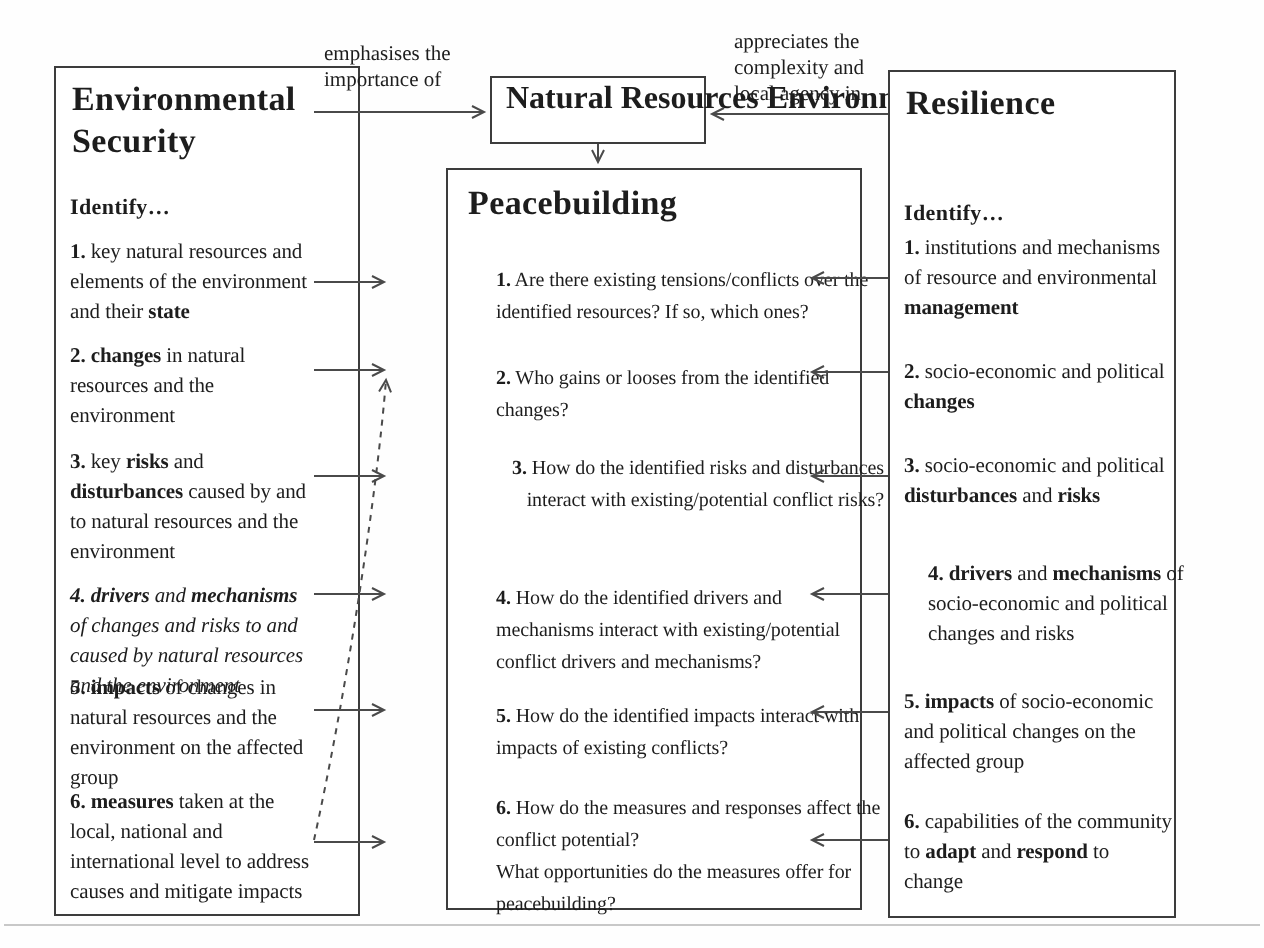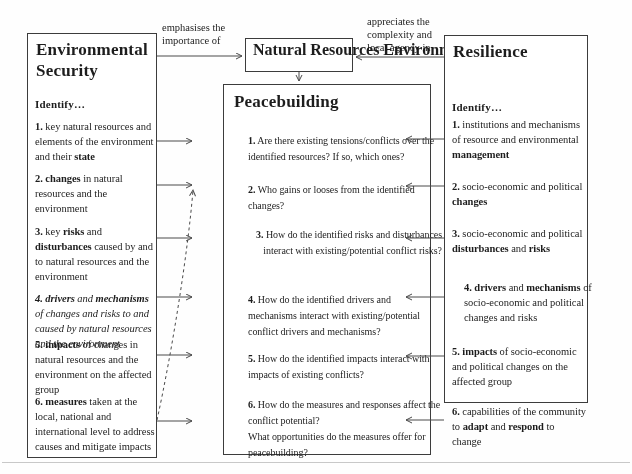--- a/index.html
+++ b/index.html
@@ -38,38 +38,38 @@
   .arrow-head{stroke:var(--arrow,#4a4a4a);stroke-width:1;fill:none;}
   .dashed{stroke-dasharray:3 3;}
   .scan-line{position:absolute;height:1px;background:#c8c8c8;}
   b{font-weight:bold;}
 </style>
 </head>
 <body>
 
 <div class="canvas">
 
-  <div class="box" style="left:27px;top:33px;width:130px;height:425px;">
+  <div class="box" style="left:27px;top:33px;width:153px;height:425px;">
     <div class="box-title">Environmental
 Security</div>
     <div class="identify" style="top:64px;">Identify…</div>
     <div class="item col-item" style="top:85px;"><b>1.</b><span> key natural resources and elements of the environment and their </span><b>state</b></div>
     <div class="item col-item" style="top:137px;"><b>2. changes</b><span> in natural resources and the environment</span></div>
     <div class="item col-item" style="top:190px;"><b>3.</b><span> key </span><b>risks</b><span> and </span><b>disturbances</b><span> caused by and to natural resources and the environment</span></div>
     <div class="item col-item" style="top:257px;font-style:italic;"><b>4. drivers</b><span> and </span><b>mechanisms</b><span> of changes and risks to and caused by natural resources and the environment</span></div>
     <div class="item col-item" style="top:303px;"><b>5. impacts</b><span> of changes in natural resources and the environment on the affected group</span></div>
     <div class="item col-item" style="top:360px;"><b>6. measures</b><span> taken at the local, national and international level to address causes and mitigate impacts</span></div>
   </div>
 
   <div class="box" style="left:245px;top:38px;width:108px;height:34px;">
     <div class="nre-title">Natural Resources
 Environment</div>
   </div>
 
-  <div class="box" style="left:444px;top:35px;width:144px;height:368px;">
+  <div class="box" style="left:444px;top:35px;width:144px;height:424px;">
     <div class="box-title">Resilience</div>
     <div class="identify" style="top:65px;">Identify…</div>
     <div class="item r-item" style="top:81px;"><b>1.</b><span> institutions and mechanisms of resource and environmental </span><b>management</b></div>
     <div class="item r-item" style="top:143px;"><b>2.</b><span> socio-economic and political </span><b>changes</b></div>
     <div class="item r-item" style="top:190px;"><b>3.</b><span> socio-economic and political </span><b>disturbances</b><span> and </span><b>risks</b></div>
     <div class="item r-item" style="top:244px;margin-left:12px;"><b>4. drivers</b><span> and </span><b>mechanisms</b><span> of socio-economic and political changes and risks</span></div>
     <div class="item r-item" style="top:308px;"><b>5. impacts</b><span> of socio-economic and political changes on the affected group</span></div>
     <div class="item r-item" style="top:368px;"><b>6.</b><span> capabilities of the community to </span><b>adapt</b><span> and </span><b>respond</b><span> to change</span></div>
   </div>
 

